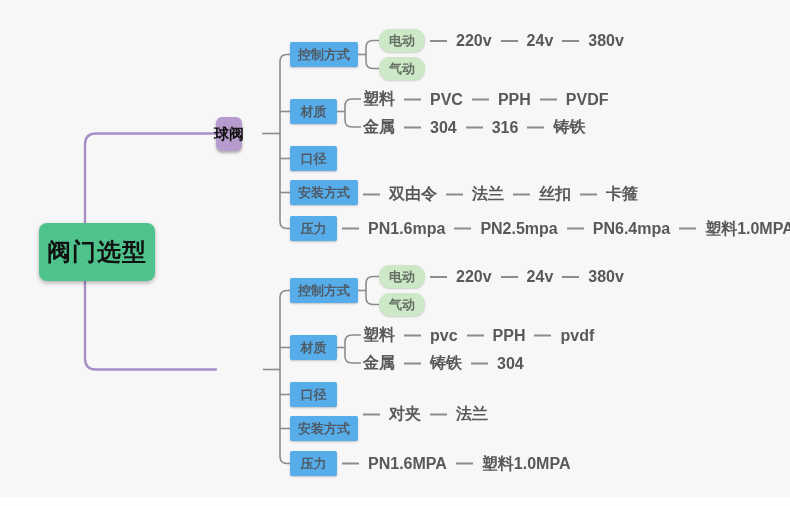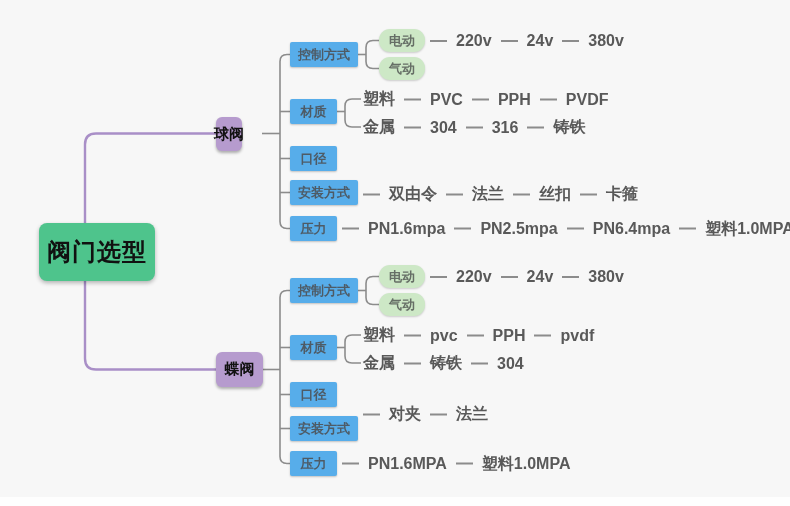--- a/index.html
+++ b/index.html
@@ -132,21 +132,20 @@
     <div class="dash"></div>
     <span class="leaf">PN1.6mpa</span>
     <div class="dash"></div>
     <span class="leaf">PN2.5mpa</span>
     <div class="dash"></div>
     <span class="leaf">PN6.4mpa</span>
     <div class="dash"></div>
     <span class="leaf">塑料1.0MPA</span>
   </div>
 
-  <div class="node branch-node" style="left:216px; top:352px; width:47px; height:35px;">蝶阀</div>
 
   <div class="node cat-node" style="left:290px; top:278px; width:68px; height:25px;">控制方式</div>
 
   <div class="node sub-node" style="left:379px; top:265px; width:46px; height:23px;">电动</div>
   <div class="chain" style="left:421px; top:276.5px;">
     <div class="dash"></div>
     <span class="leaf">220v</span>
     <div class="dash"></div>
     <span class="leaf">24v</span>
     <div class="dash"></div>

